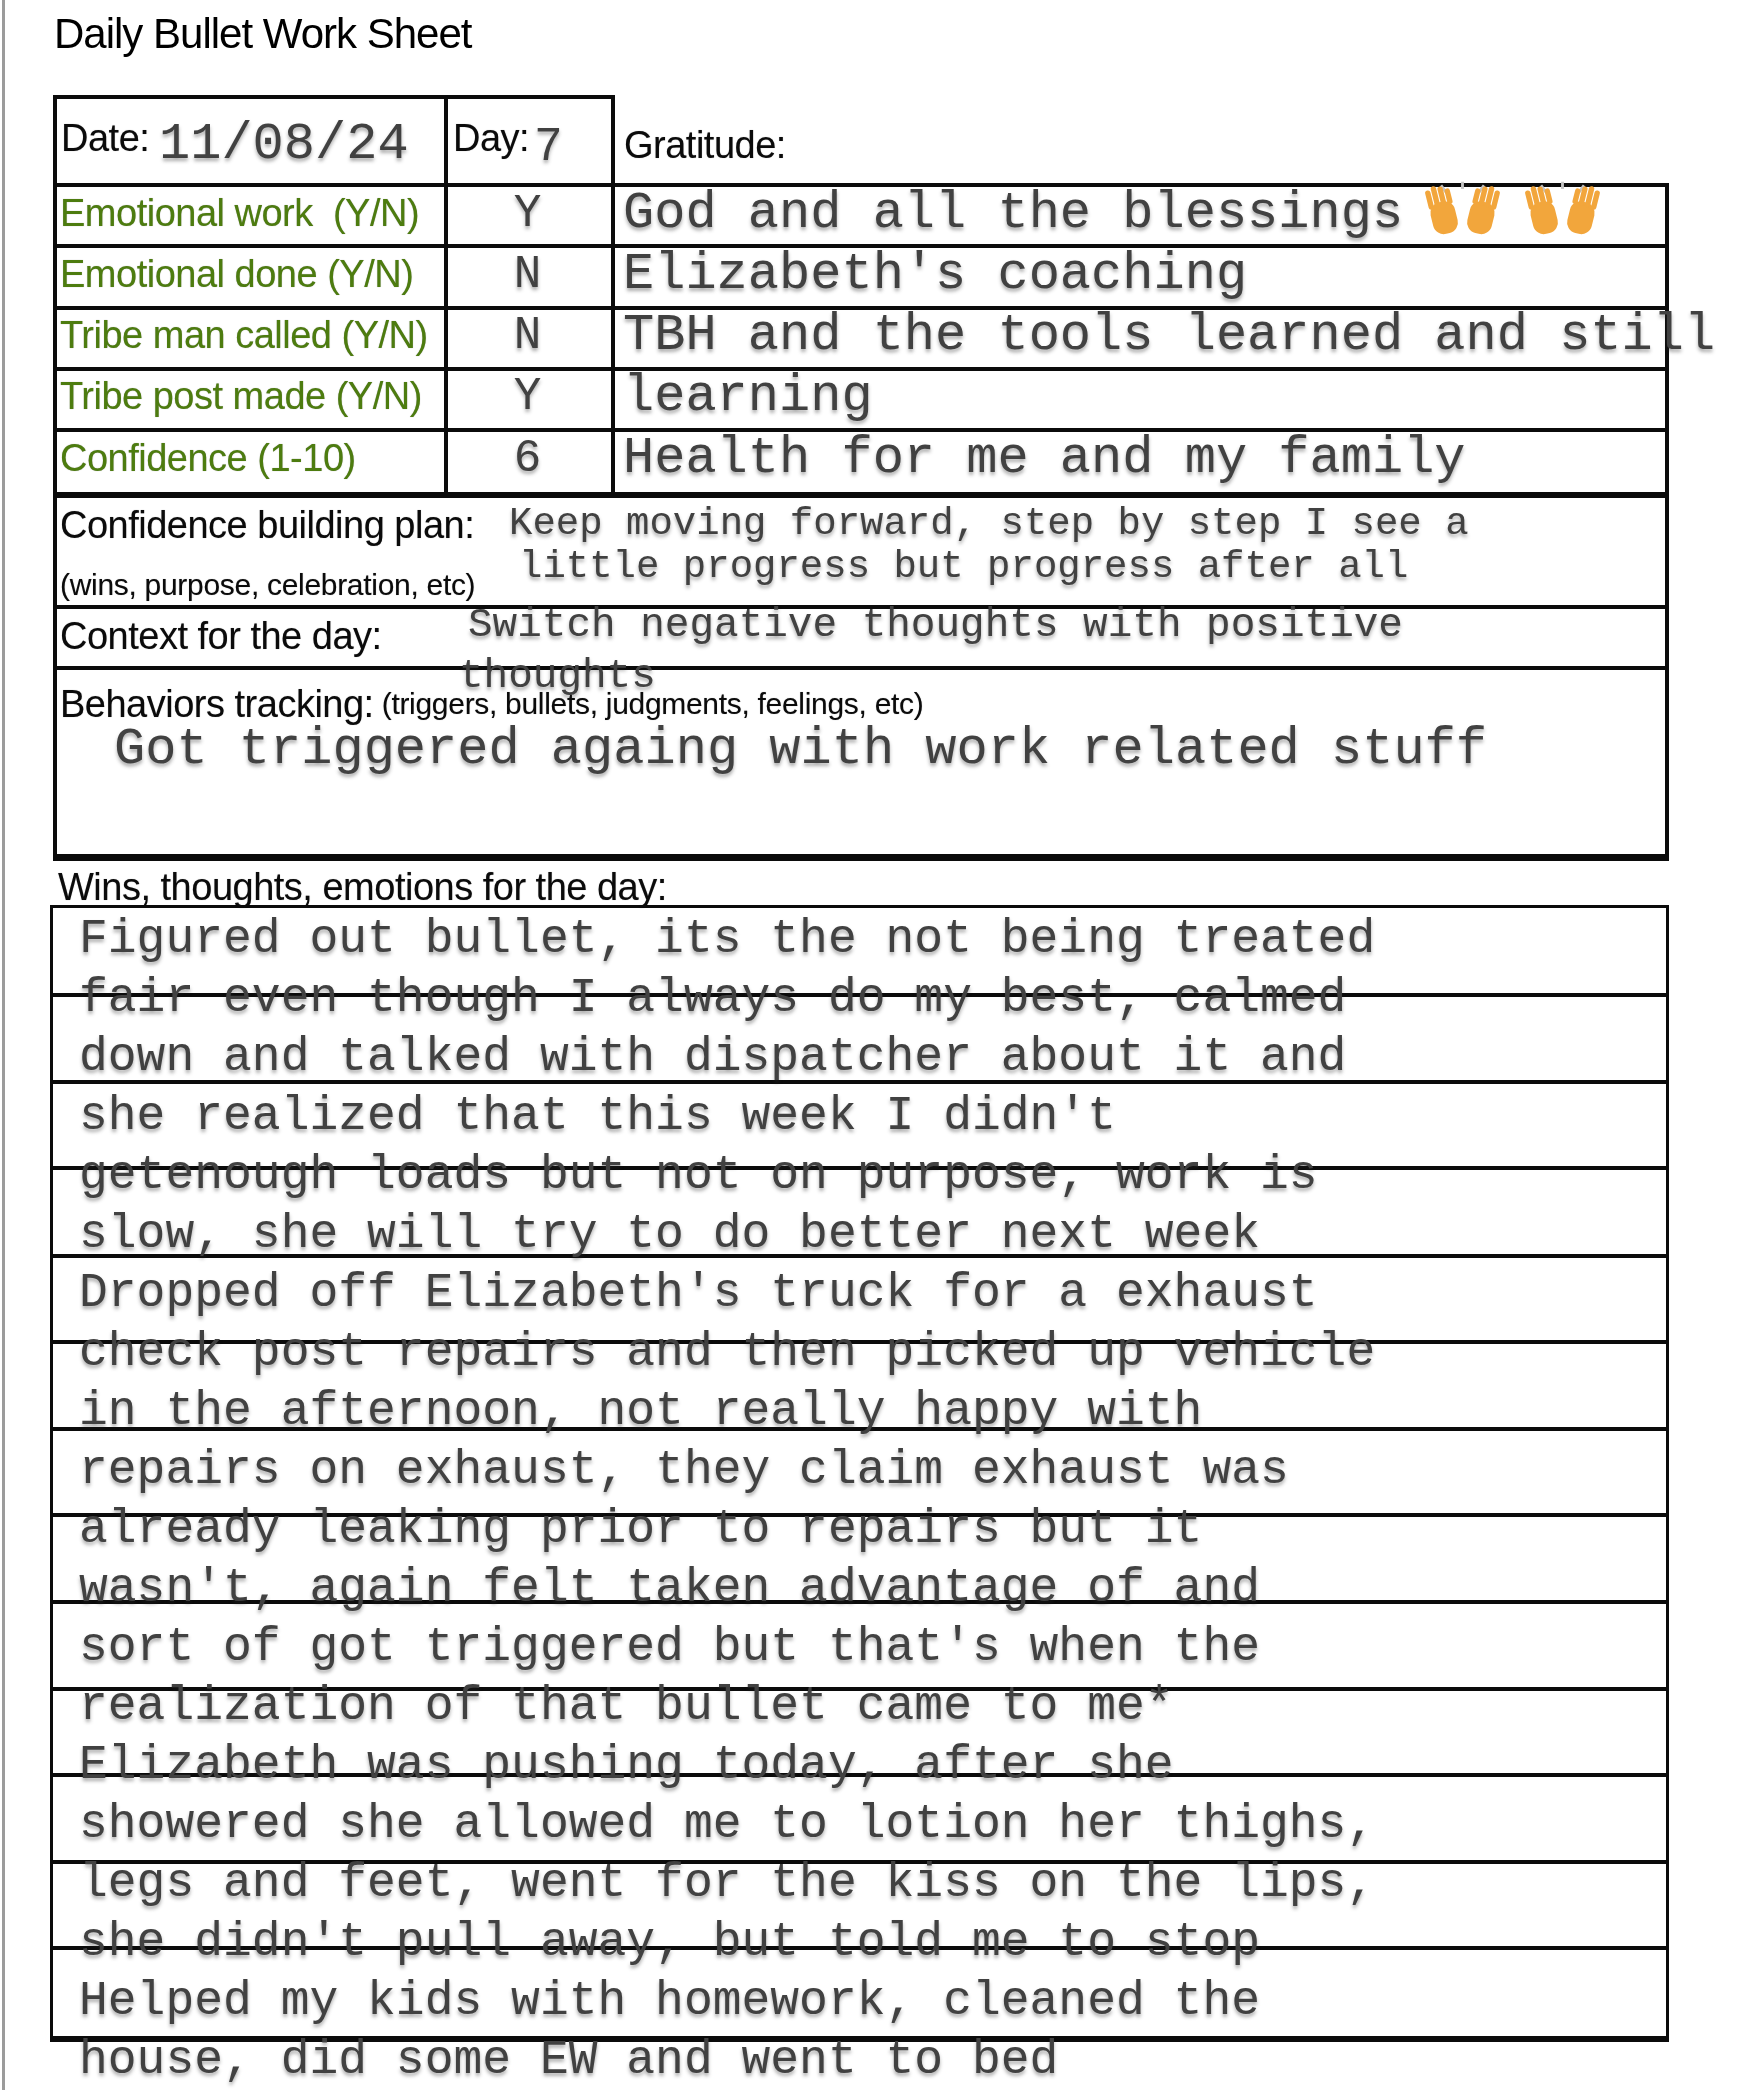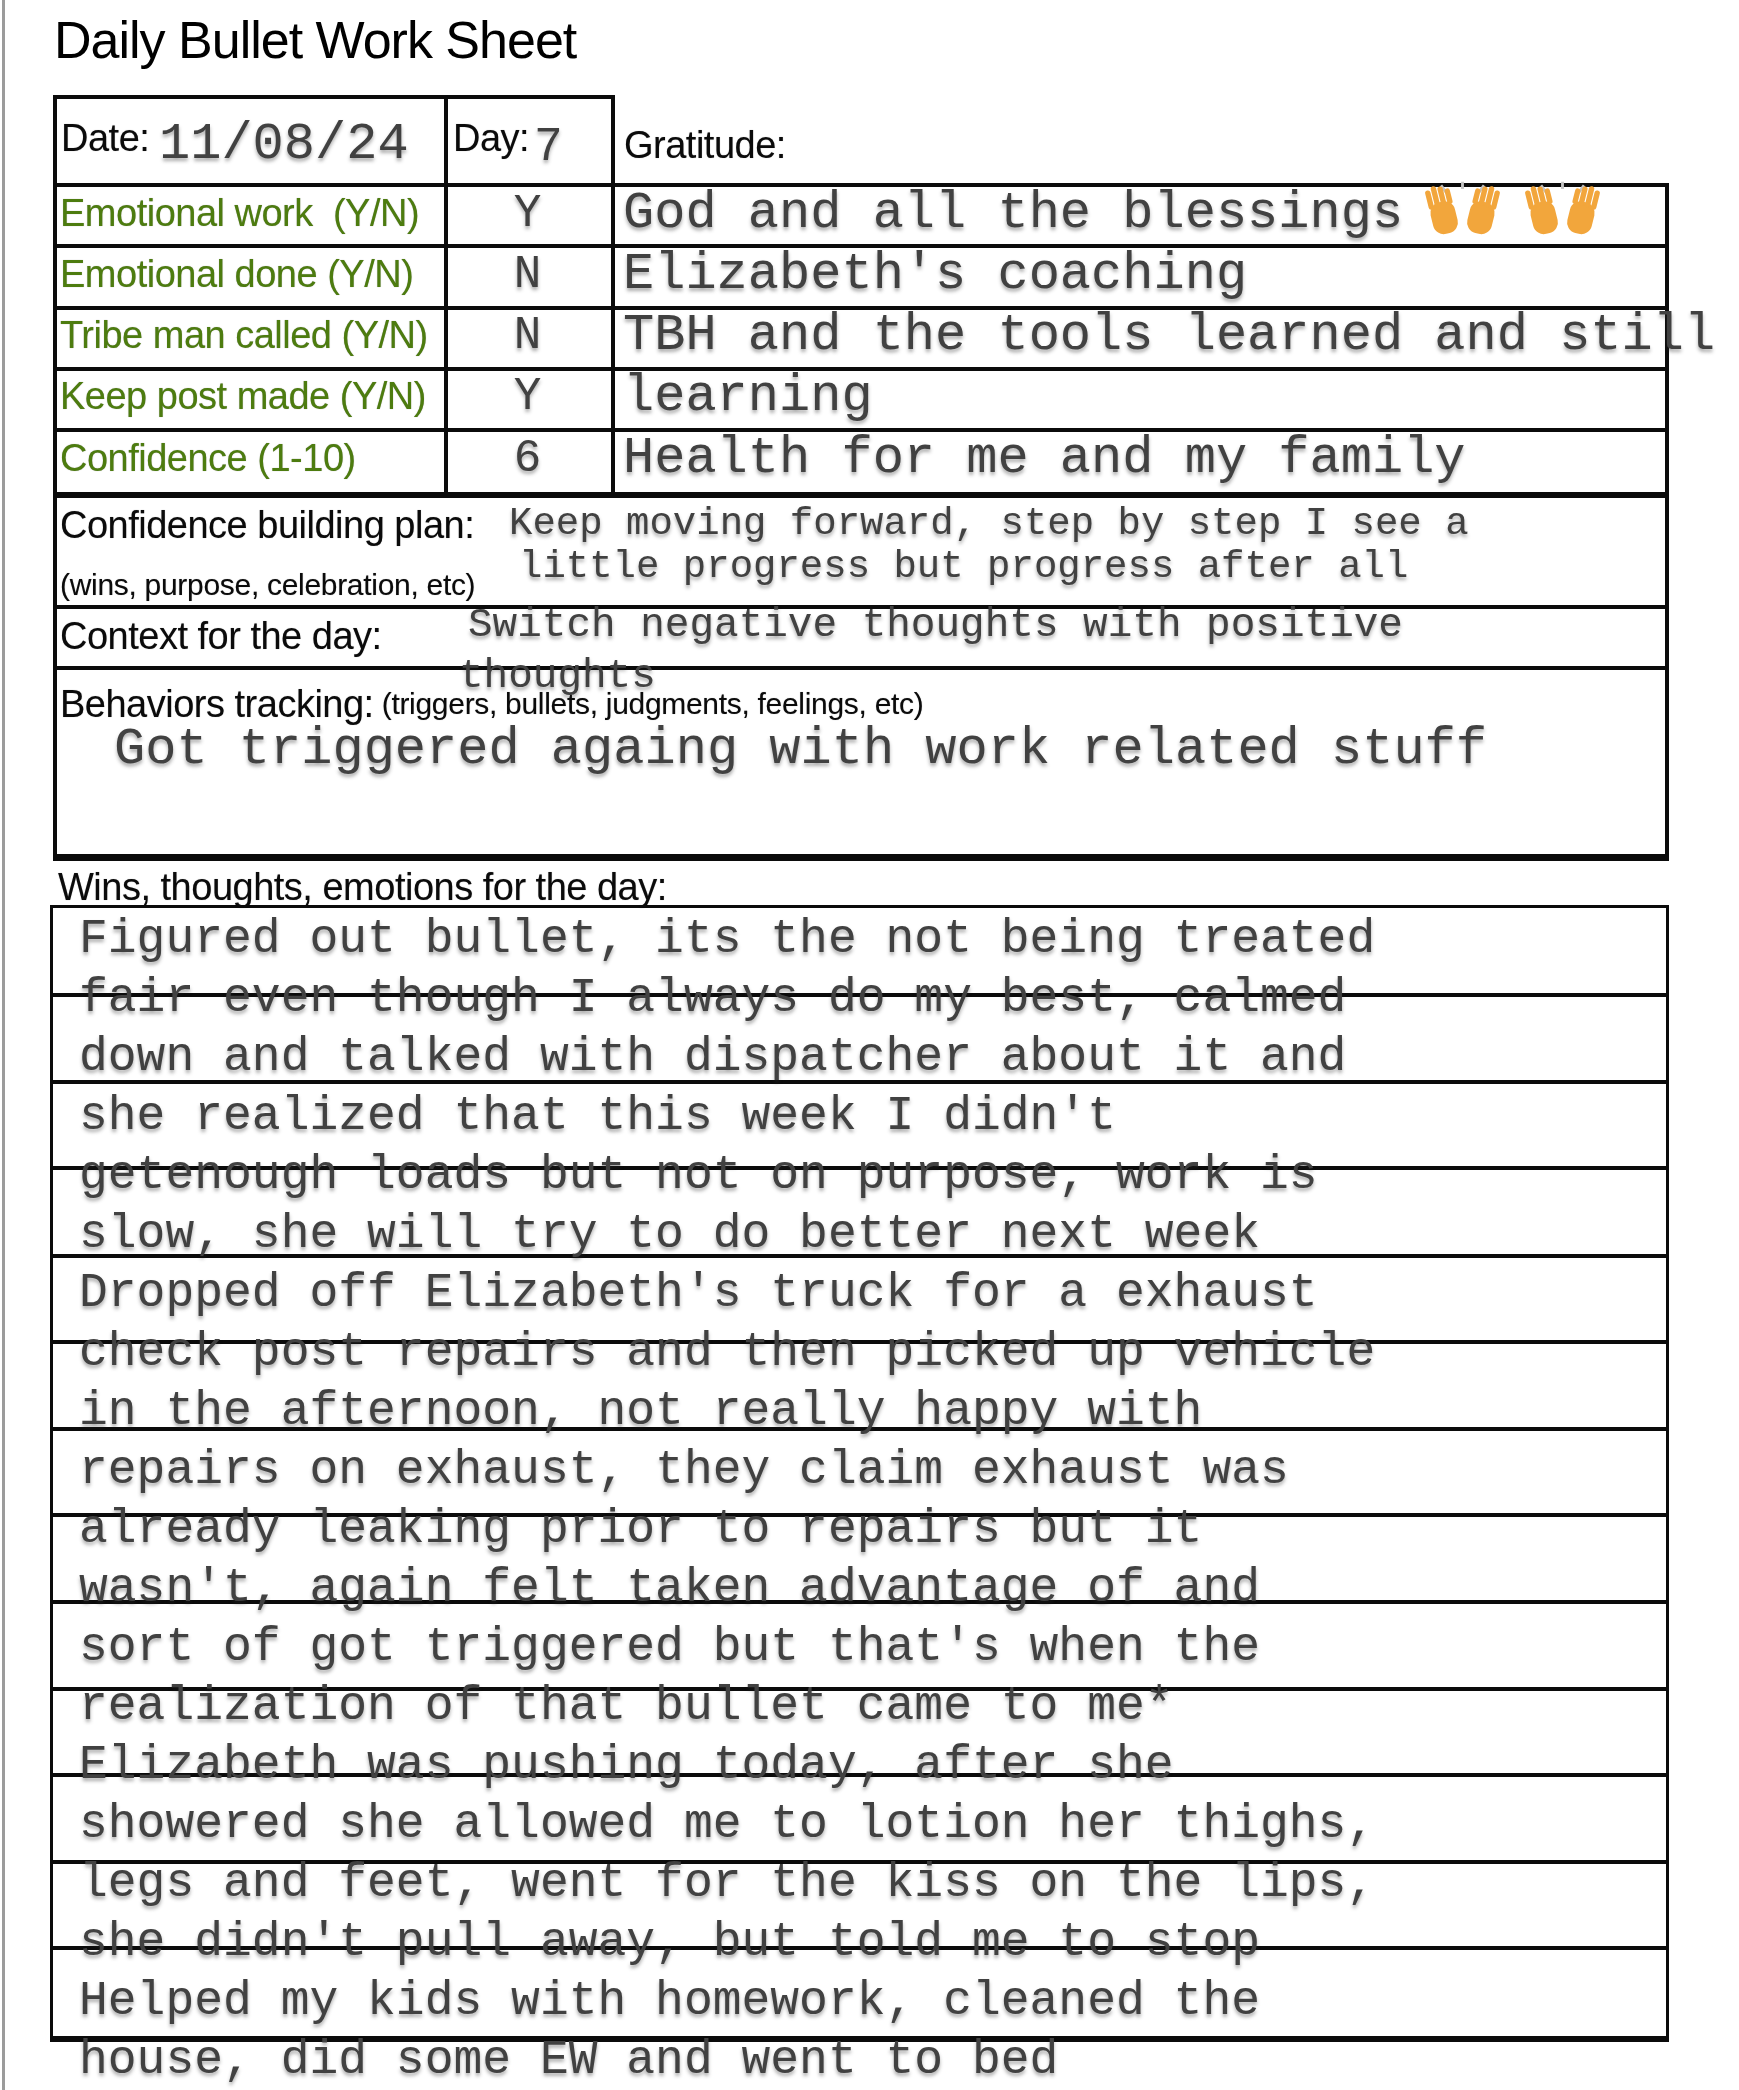--- a/index.html
+++ b/index.html
@@ -29,21 +29,21 @@
      color:#414141;white-space:pre;text-shadow:0 2.9px 3.8px rgba(40,40,40,.38);}
   .vals > div{justify-content:center;font-size:46px;}
   .grats > div{font-size:52px;}
   .labels > div{height:61px;display:flex;align-items:center;font-family:"Liberation Sans",sans-serif;
      color:#4d7c0f;font-size:38px;letter-spacing:-0.5px;white-space:pre;text-shadow:0 0 1px rgba(0,0,0,.35);}
   .wins{position:absolute;left:79px;top:909px;z-index:3;}
   .wins > div{height:59px;display:flex;align-items:center;font-family:"Liberation Mono","DejaVu Sans Mono",monospace;
      font-size:48px;color:#414141;white-space:pre;text-shadow:0 2.9px 3.8px rgba(40,40,40,.38);}
   .hands{margin-left:19px;margin-top:-5.8px;flex:0 0 auto;}
   .scan-edge{position:absolute;left:1.9px;top:0;width:2.9px;height:2090px;background:#9b9b9b;z-index:0;}
-  .title{position:absolute;left:54px;top:9.6px;font-size:52px;color:#000;letter-spacing:-1px;z-index:2;}
+  .title{position:absolute;left:54px;top:9.6px;font-size:42px;color:#000;letter-spacing:-1px;z-index:2;}
 </style>
 </head>
 <body>
 
 <div class="page">
   <div class="scan-edge"></div>
 
   <div class="title">Daily Bullet Work Sheet</div>
 
   <div class="hl" style="left:53px;top:95px;width:562px;"></div>
@@ -62,21 +62,21 @@
   <div class="vl" style="left:1665px;top:183px;height:678px;"></div>
 
   <div class="lbl" style="left:61px;top:95px;height:87px;">Date:</div>
   <div class="lbl" style="left:453px;top:95px;height:87px;">Day:</div>
   <div class="lbl" style="left:624px;top:104px;height:83px;">Gratitude:</div>
 
   <div class="col labels" style="left:60px;top:183px;">
     <div>Emotional work  (Y/N)</div>
     <div>Emotional done (Y/N)</div>
     <div>Tribe man called (Y/N)</div>
-    <div>Keep post made (Y/N)</div>
+    <div>Tribe post made (Y/N)</div>
     <div style="height:63px">Confidence (1-10)</div>
   </div>
 
   <div class="col vals" style="left:444px;top:183px;width:167px;">
     <div>Y</div>
     <div>N</div>
     <div>N</div>
     <div>Y</div>
     <div style="height:63px">6</div>
   </div>

